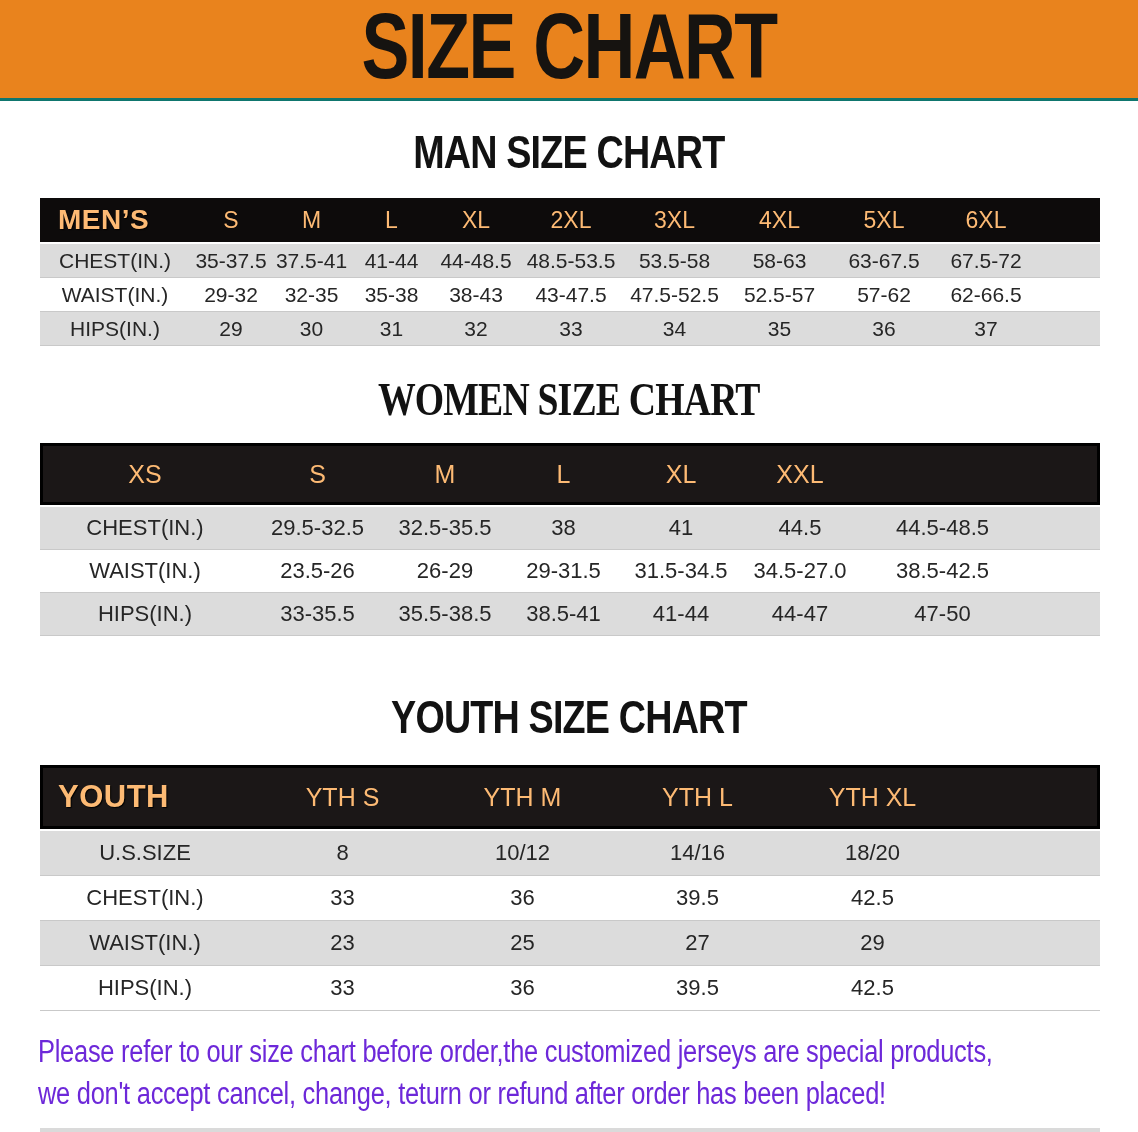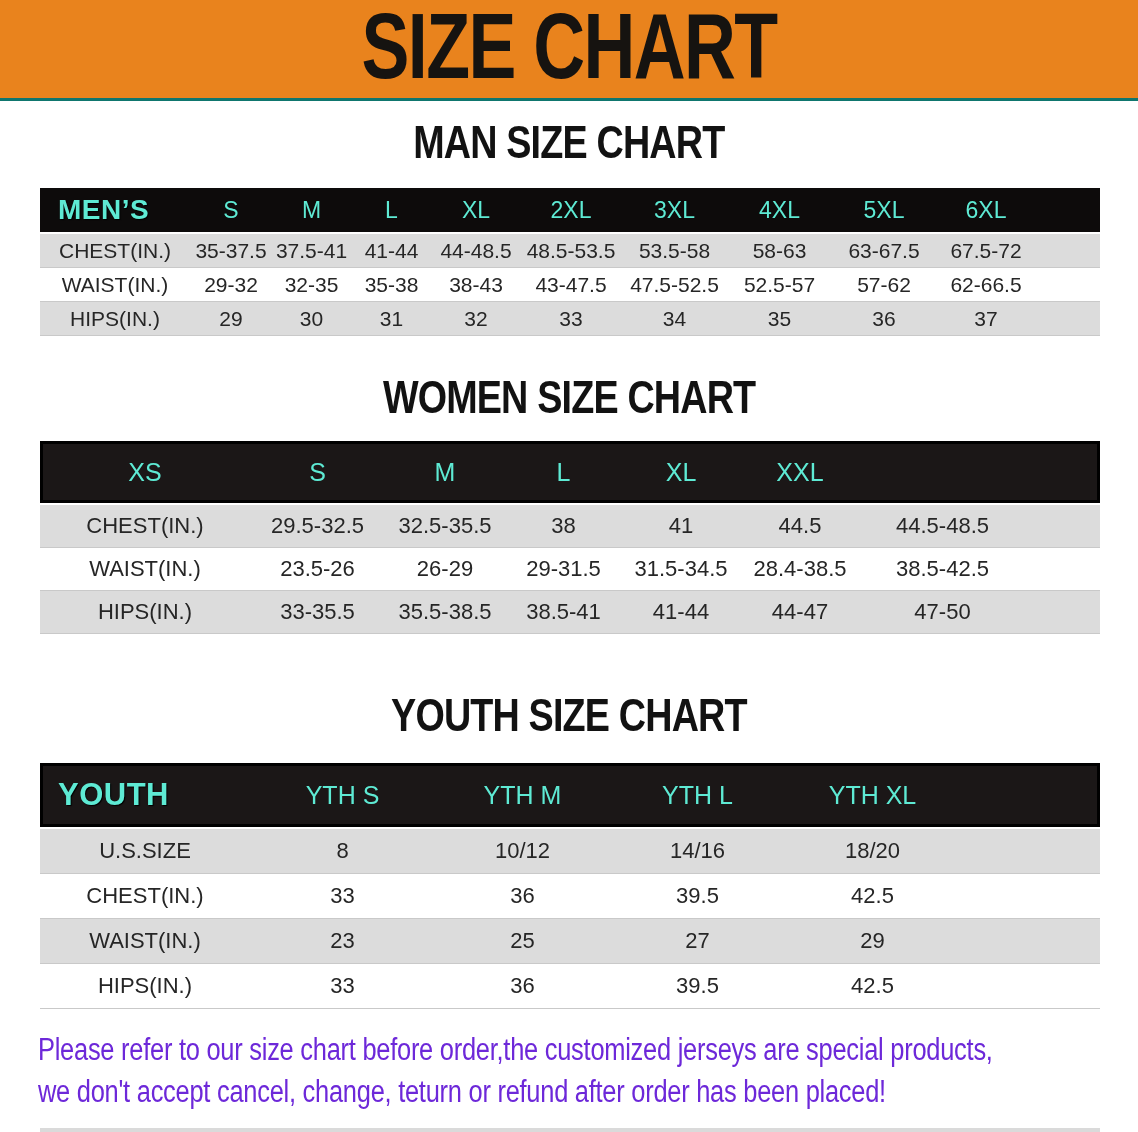--- a/index.html
+++ b/index.html
@@ -27,22 +27,22 @@
   }
 
   
   .heading { text-align:center; line-height:51px; height:51px; }
   .heading .cond {
     display:inline-block;
     font-size:46px; font-weight:bold; color:#121212;
     letter-spacing:-1px;
     transform:scaleX(0.82);
   }
-  .h-man   { margin-top:16px; }
-  .h-women { margin-top:36px; }
+  .h-man   { margin-top:26px; }
+  .h-women { margin-top:28px;font-family:Liberation Serif, serif; }
   .h-youth { margin-top:56px; }
 
   
   .sizetable { width:1060px; margin-left:40px; }
   .t-men   { margin-top:20px; }
   .t-women { margin-top:18px; }
   .t-youth { margin-top:22px; }
 
   .thead, .trow { display:grid; align-items:center; }
 
@@ -52,21 +52,21 @@
   }
   .t-women .thead, .t-women .trow {
     grid-template-columns:210px 135px 120px 117px 118px 120px 165px;
     padding-right:75px;
   }
   .t-youth .thead, .t-youth .trow {
     grid-template-columns:210px 185px 175px 175px 175px;
     padding-right:140px;
   }
 
-  .thead { color:#5eead4; margin-bottom:2px; }
+  .thead { color:#fdba74; margin-bottom:2px; }
   .t-men   .thead { height:44px; background:#0D0B0B; }
   .t-women .thead { height:62px; background:#1B1717; box-shadow:inset 0 0 0 3px #000; }
   .t-youth .thead { height:64px; background:#1B1717; box-shadow:inset 0 0 0 3px #000; }
 
   .corner {
     font-weight:bold; padding-left:18px; letter-spacing:0.5px;
     font-size:31px; text-shadow:1px 1px 1px #000;
   }
   .t-men .corner { font-size:28px; }
   .hcell { text-align:center; font-size:25px; }
@@ -180,21 +180,21 @@
       <div class="cell">41</div>
       <div class="cell">44.5</div>
       <div class="cell">44.5-48.5</div>
     </div>
     <div class="trow white">
       <div class="rlabel">WAIST(IN.)</div>
       <div class="cell">23.5-26</div>
       <div class="cell">26-29</div>
       <div class="cell">29-31.5</div>
       <div class="cell">31.5-34.5</div>
-      <div class="cell">28.4-38.5</div>
+      <div class="cell">34.5-27.0</div>
       <div class="cell">38.5-42.5</div>
     </div>
     <div class="trow gray">
       <div class="rlabel">HIPS(IN.)</div>
       <div class="cell">33-35.5</div>
       <div class="cell">35.5-38.5</div>
       <div class="cell">38.5-41</div>
       <div class="cell">41-44</div>
       <div class="cell">44-47</div>
       <div class="cell">47-50</div>

